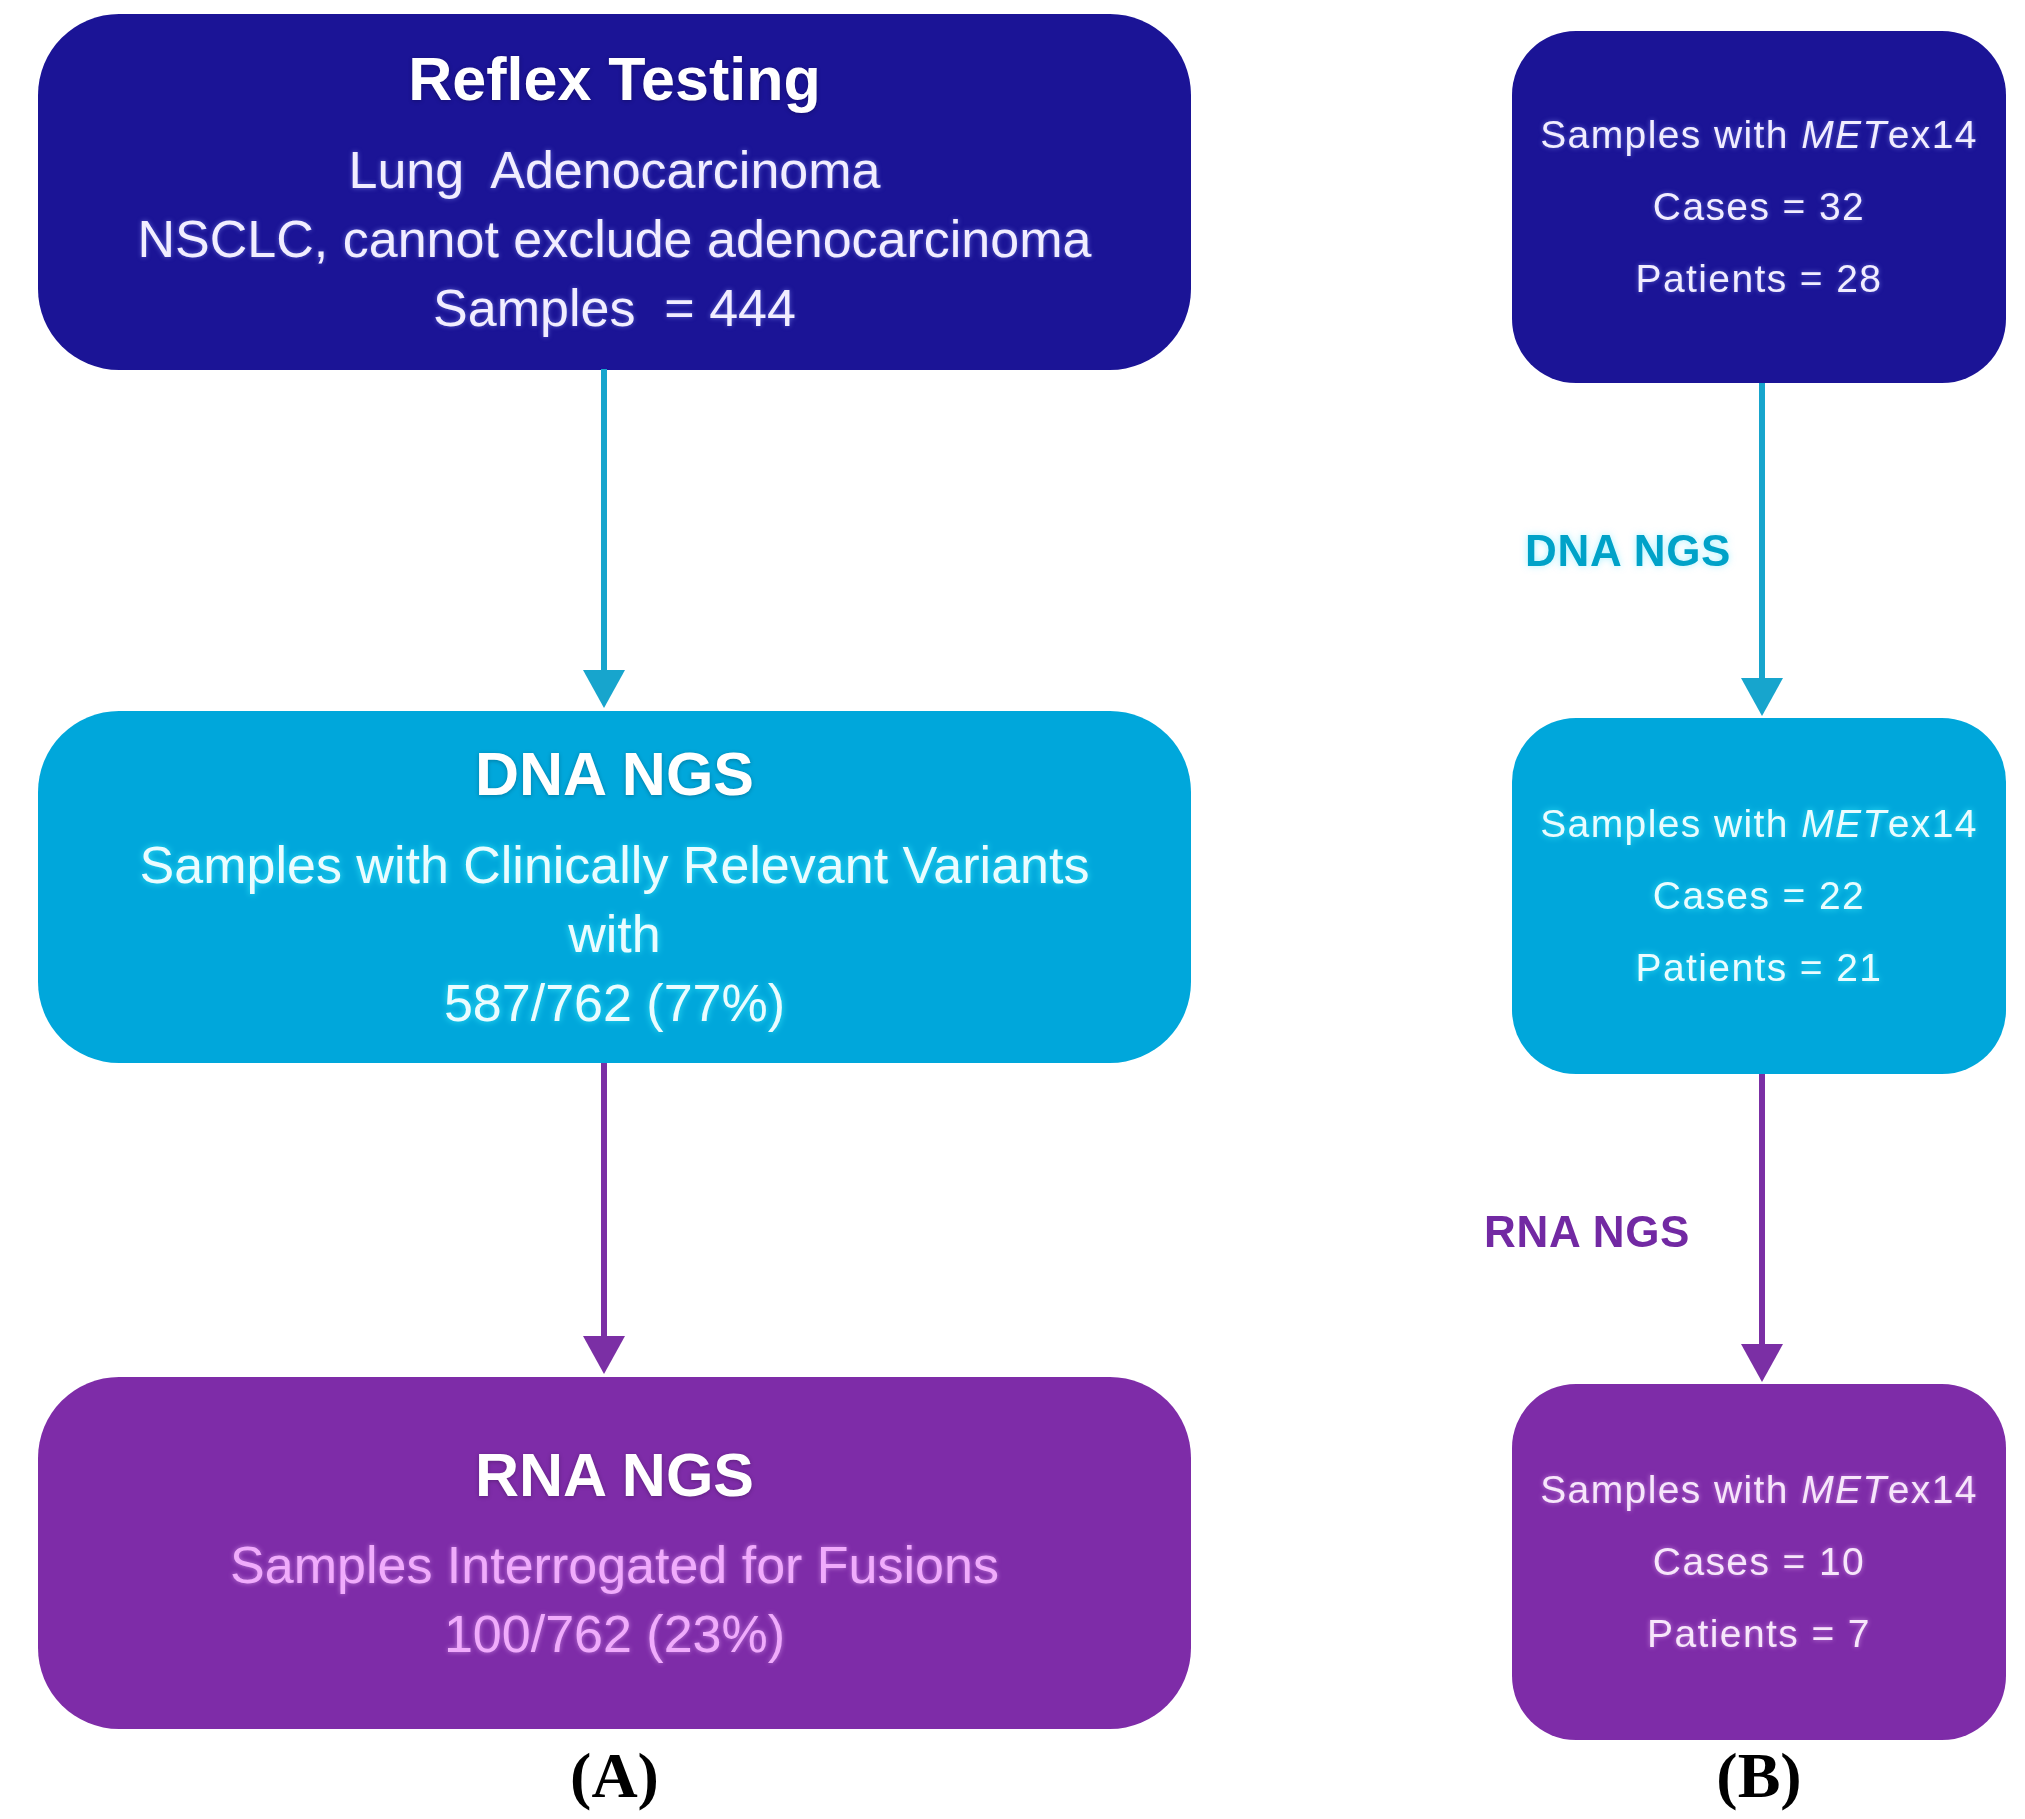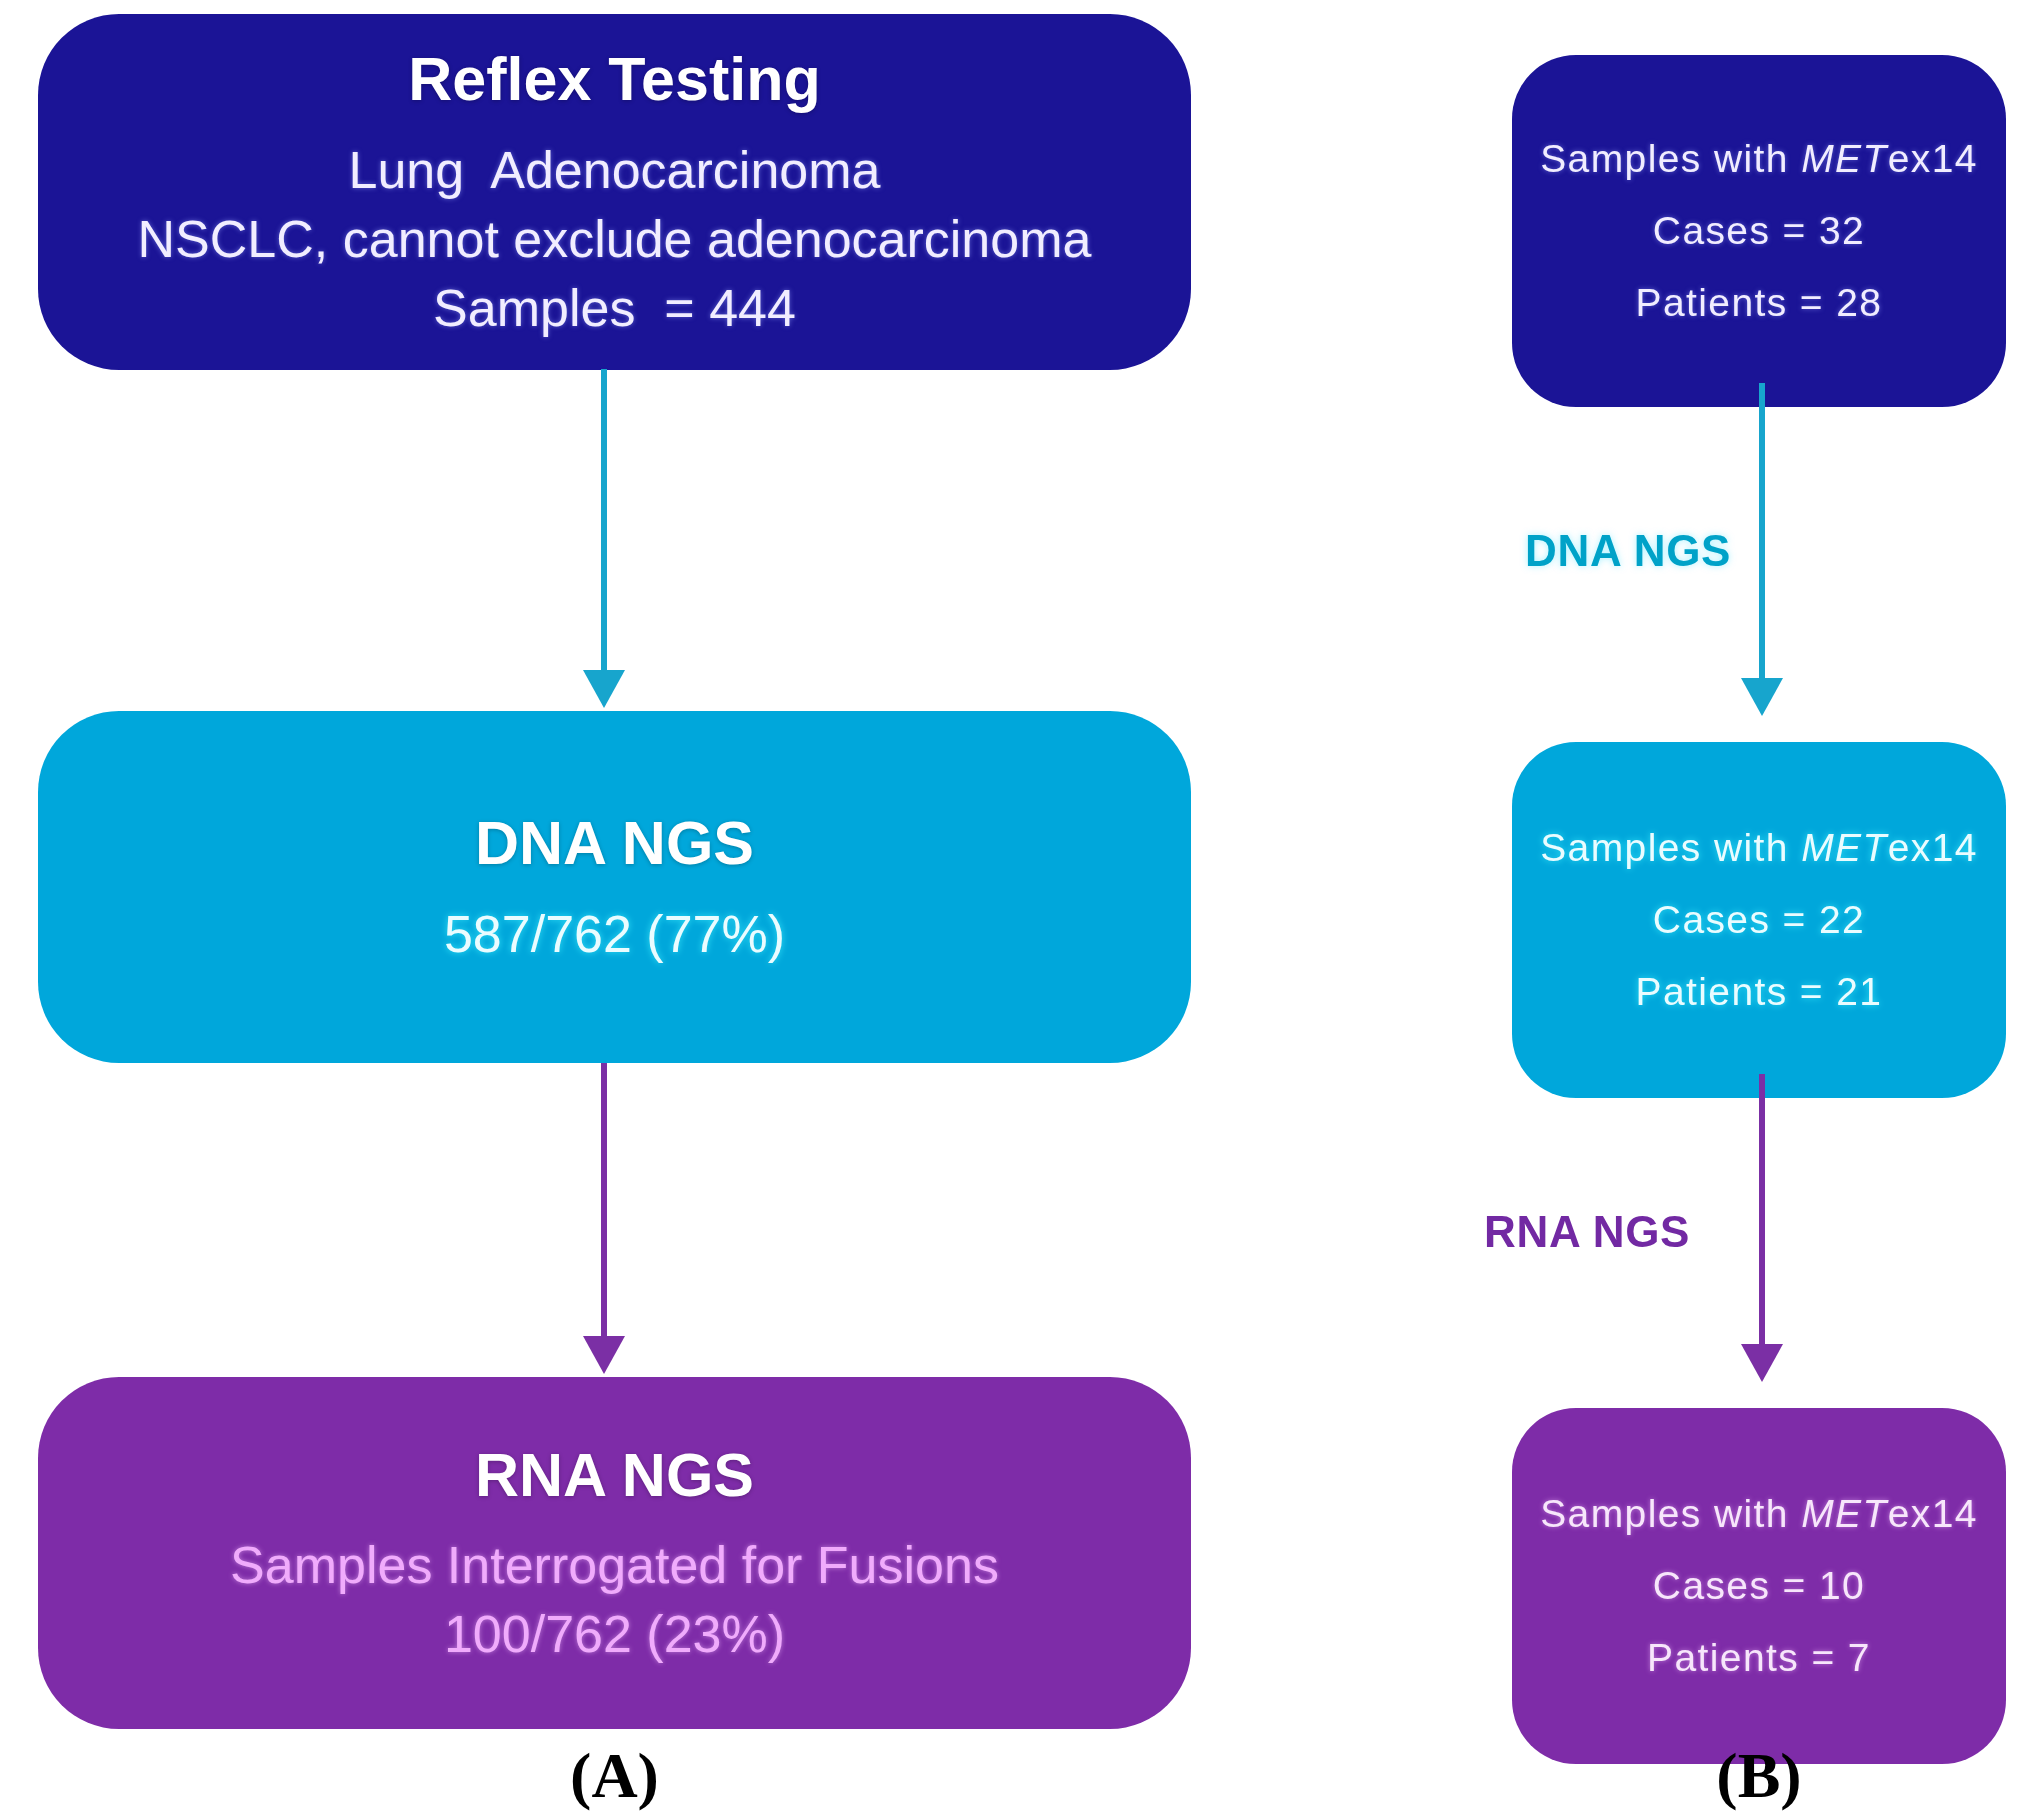--- a/index.html
+++ b/index.html
@@ -23,21 +23,21 @@
     align-items: center;
     justify-content: center;
     text-align: center;
     box-sizing: border-box;
   }
   .navy   { background: #1b1496; }
   .cyan   { background: #00a7db; }
   .purple { background: #7e2ca8; }
 
   .a-box { left: 38px; width: 1153px; border-radius: 81px; padding: 21px 69px; text-align: center; }
-  .b-box { left: 1512px; width: 494px; border-radius: 64px; padding: 21px 23.5px; margin-top: 24px; }
+  .b-box { left: 1512px; width: 494px; border-radius: 64px; padding: 21px 23.5px; }
 
   .box-title {
     color: #ffffff;
     font-weight: bold;
     font-size: 61px;
     line-height: 1.25;
     margin-bottom: 18px;
     text-shadow: 0 1.4px 4.1px rgba(0,0,0,0.25);
   }
   .box-line {
@@ -113,20 +113,21 @@
       <div class="box-line">Samples  = 444</div>
     </div>
 
     <div>
       <div class="shaft cyan-line" style="left:601px; top:369px; height:302px;"></div>
       <div class="ahead cyan-head" style="left:583px; top:670px;"></div>
     </div>
 
     <div class="fbox cyan a-box" style="top:711px; height:352px;">
       <div class="box-title">DNA NGS</div>
+      <div class="box-line">Samples with Clinically Relevant Variants with</div>
       <div class="box-line">587/762 (77%)</div>
     </div>
 
     <div>
       <div class="shaft purple-line" style="left:601px; top:1063px; height:275px;"></div>
       <div class="ahead purple-head" style="left:583px; top:1336px;"></div>
     </div>
 
     <div class="fbox purple a-box" style="top:1377px; height:352px;">
       <div class="box-title">RNA NGS</div>

